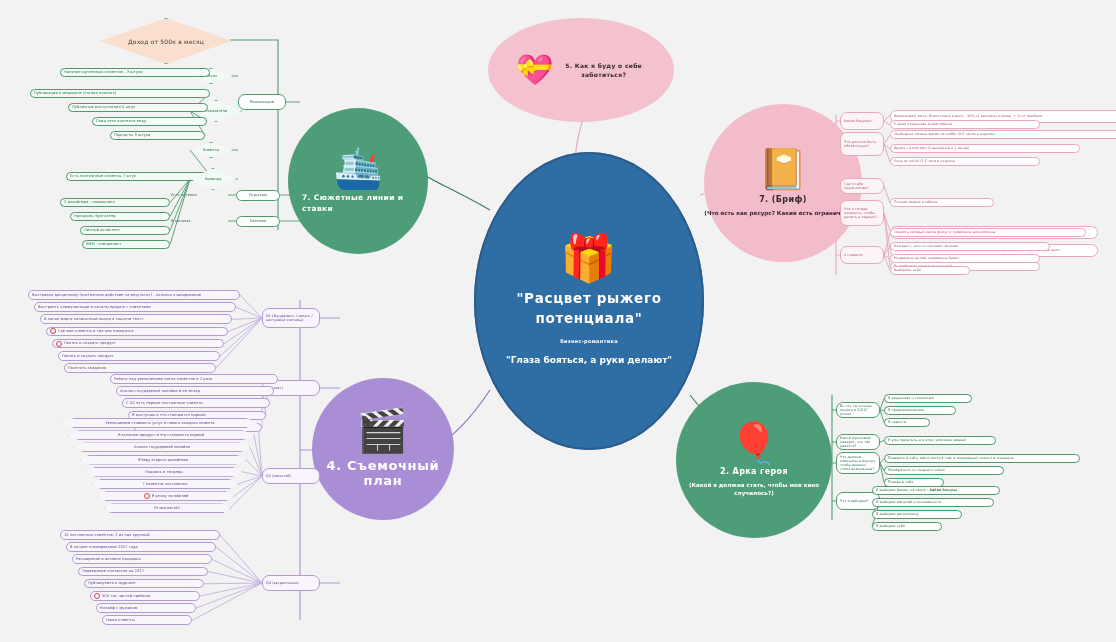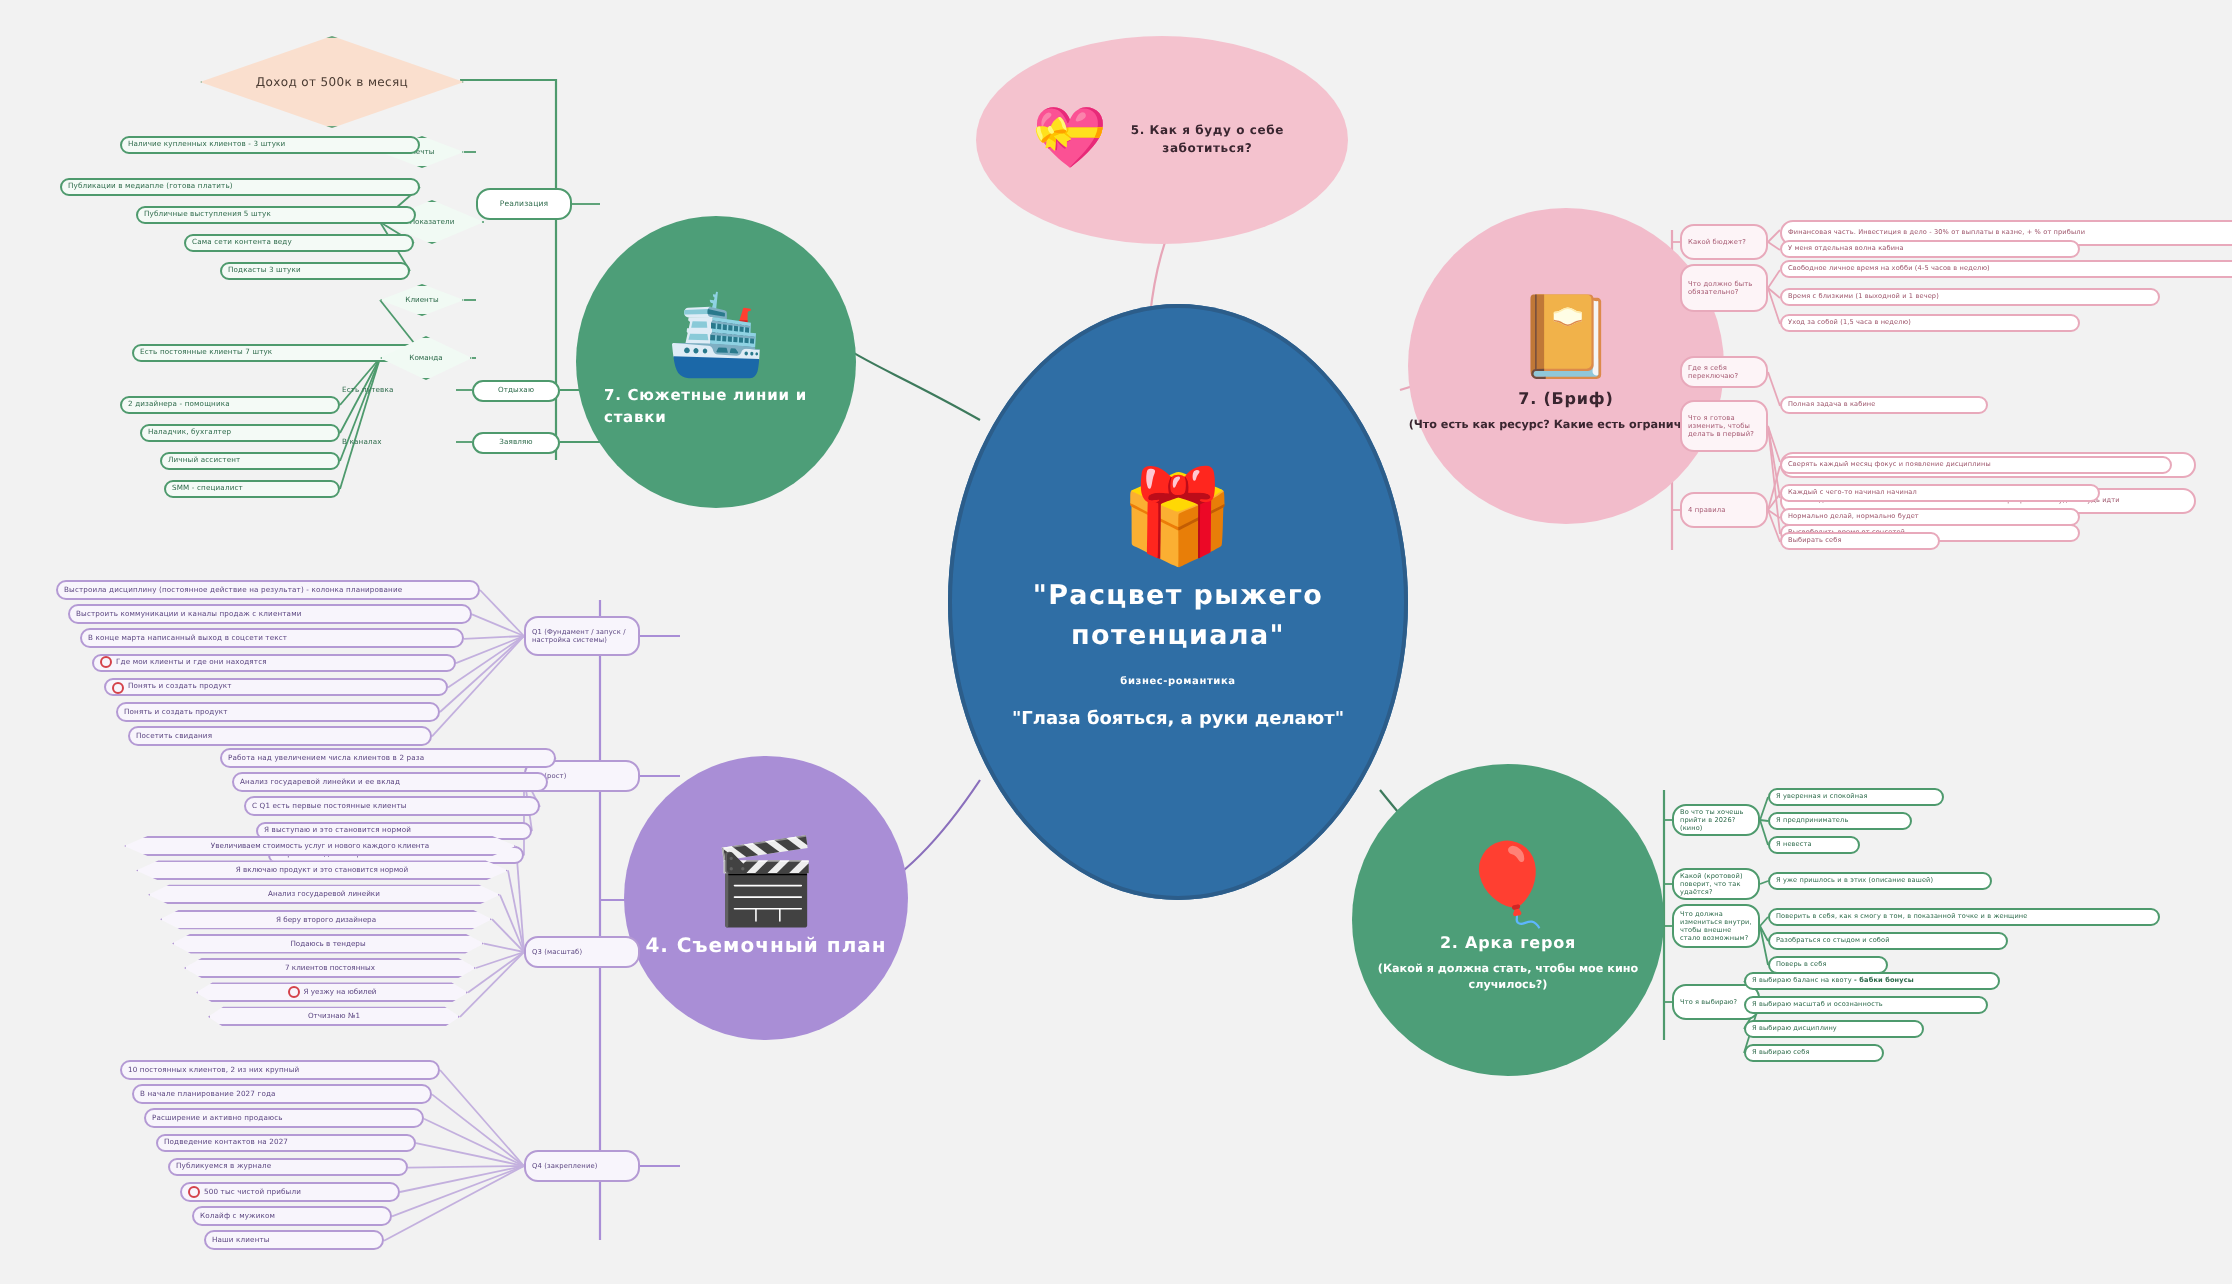--- a/index.html
+++ b/index.html
@@ -51,21 +51,21 @@
   #center .ttl{font-size:13.5px;line-height:1.45;}
   #center .cap{font-size:5px;margin-top:10px;letter-spacing:.06em;font-weight:bold;}
   #center .sub{font-size:9px;margin-top:10px;line-height:1.4;}
 
   #hub3{left:288px;top:108px;width:140px;height:146px;background:#4d9e78;}
   #hub3 .emoji{font-size:40px;margin-bottom:4px;}
   #hub3 .ttl{font-size:7.5px;line-height:1.5;width:112px;text-align:left;}
 
   #hub4{left:312px;top:378px;width:142px;height:142px;background:#a98ed6;}
   #hub4 .emoji{font-size:42px;margin-bottom:6px;}
-  #hub4 .ttl{font-size:10px;}
+  #hub4 .ttl{font-size:13px;}
 
   #hub2{left:676px;top:382px;width:156px;height:156px;background:#4d9e78;}
   #hub2 .emoji{font-size:40px;margin-bottom:4px;}
   #hub2 .ttl{font-size:8px;}
   #hub2 .sub{font-size:5.6px;margin-top:5px;line-height:1.45;}
 
   #hub1{left:704px;top:104px;width:158px;height:158px;background:#f2bccb;color:#3a2630;}
   #hub1 .emoji{font-size:40px;margin-bottom:6px;}
   #hub1 .ttl{font-size:8px;}
   #hub1 .sub{font-size:5.6px;margin-top:5px;line-height:1.45;}

